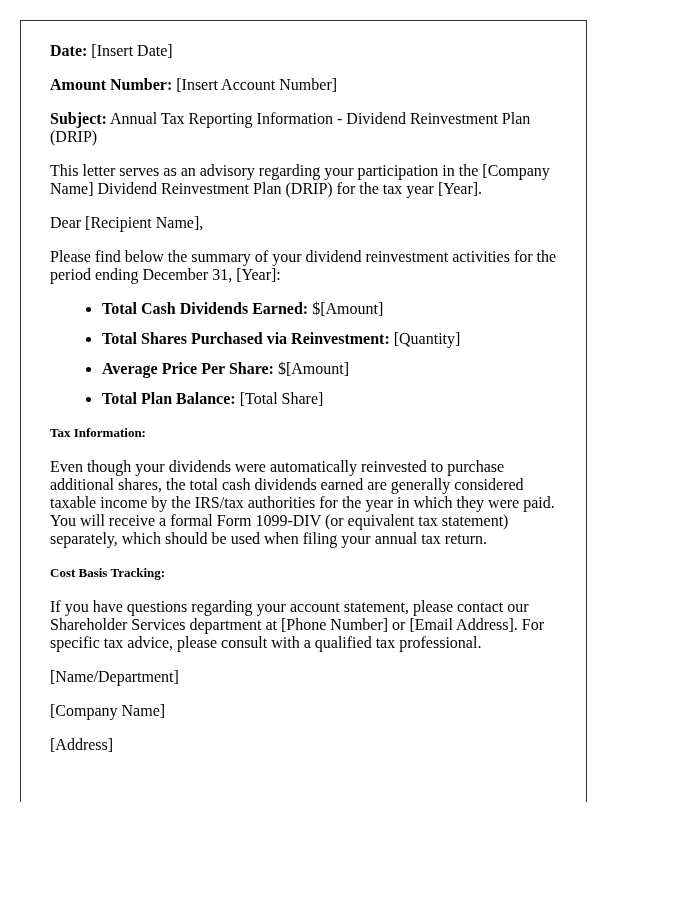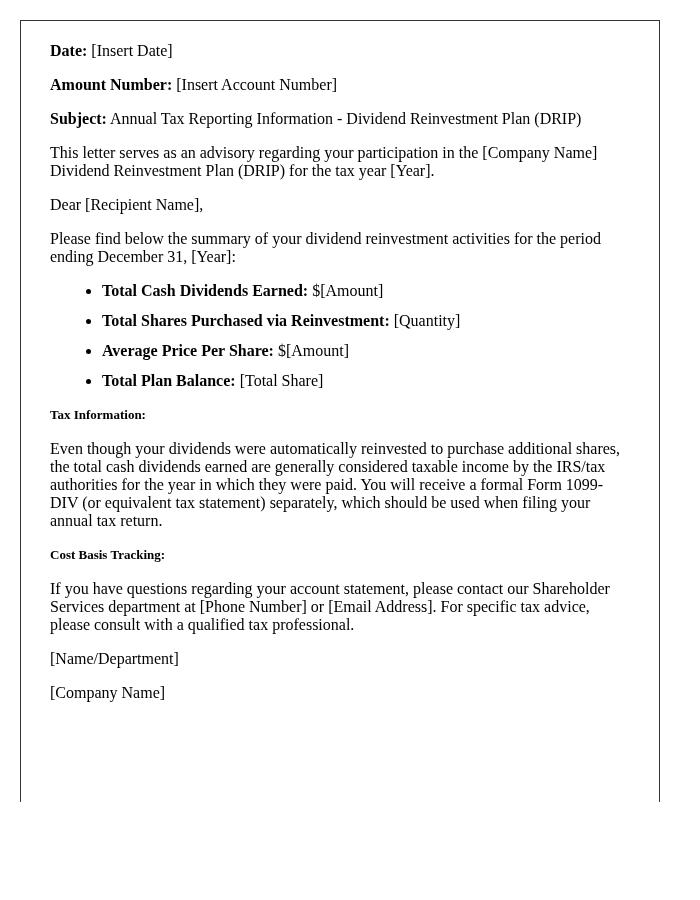--- a/index.html
+++ b/index.html
@@ -1,21 +1,21 @@
 <!DOCTYPE html>
 <html><head>
   <meta charset="utf-8">
   <style>
     html, body { margin: 0; padding: 0; background: #ffffff; }
     body { width: 700px; height: 900px; overflow: hidden; position: relative; }
     .letter {
       position: absolute;
       left: 20px;
       top: 20px;
-      width: 640px;
+      width: 567px;
       height: 782px;
       border: 1px solid #333333;
       border-bottom: none;
       box-sizing: border-box;
       padding: 21px 29px 0 29px;
       font-family: "Liberation Serif", "DejaVu Serif", serif;
       font-size: 16px;
       line-height: 18px;
       color: #000000;
     }
@@ -63,14 +63,15 @@
       <span>[Total Share]</span>
     </li>
   </ul>
   <h3>Tax Information:</h3>
   <p>Even though your dividends were automatically reinvested to purchase additional shares, the total cash dividends earned are generally considered taxable income by the IRS/tax authorities for the year in which they were paid. You will receive a formal Form 1099-DIV (or equivalent tax statement) separately, which should be used when filing your annual tax return.</p>
   <h3>Cost Basis Tracking:</h3>
   <p>If you have questions regarding your account statement, please contact our Shareholder Services department at [Phone Number] or [Email Address]. For specific tax advice, please consult with a qualified tax professional.</p>
   <div>
     <p class="sig">[Name/Department]</p>
     <p class="sig">[Company Name]</p>
+    <p class="sig">[Address]</p>
   </div>
 </div>
 
 </body></html>

